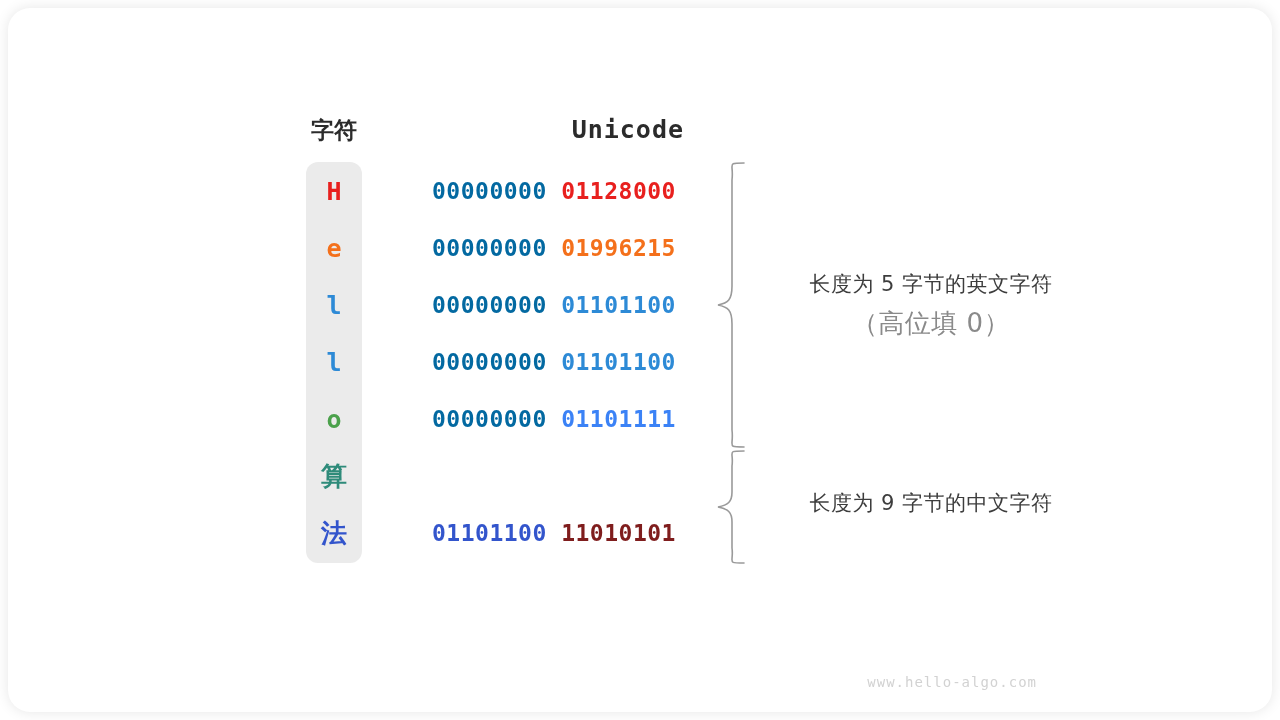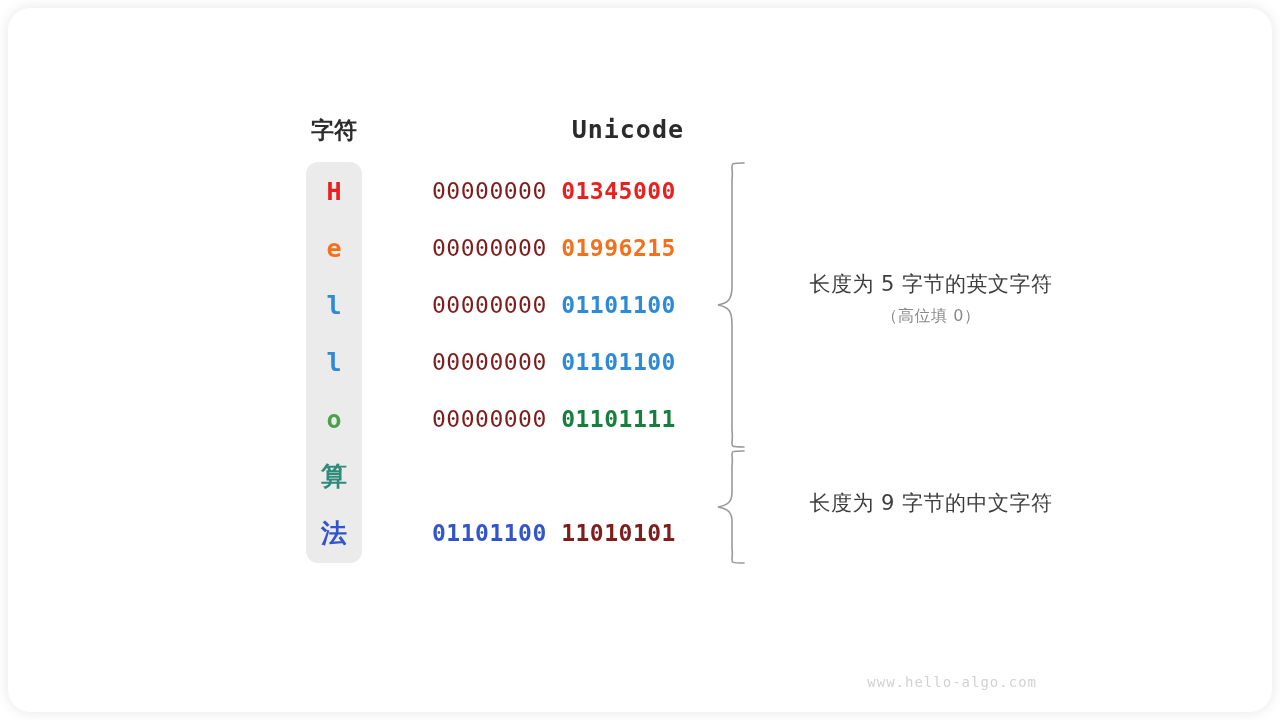--- a/index.html
+++ b/index.html
@@ -98,22 +98,22 @@
     width: 252px;
     height: 57px;
     line-height: 57px;
     text-align: left;
     font-size: 23px;
     letter-spacing: 0.5px;
     font-family: "DejaVu Sans Mono", "Liberation Mono", monospace;
     white-space: pre;
   }
   .bits .hi {
-    color: #7f1d1d;
-    font-weight: normal;
+    color: #0369a1;
+    font-weight: bold;
   }
   .bits .hi.strong {
     font-weight: bold;
   }
   .bits .lo {
     font-weight: bold;
   }
 
   
   .brace {
@@ -126,21 +126,21 @@
     text-align: center;
     font-family: "DejaVu Sans", "Liberation Sans", sans-serif;
     white-space: nowrap;
   }
   .annot .line1 {
     font-size: 21px;
     color: #3d3d3d;
     letter-spacing: 0.5px;
   }
   .annot .line2 {
-    font-size: 16px;
+    font-size: 26px;
     color: #8a8a8a;
     letter-spacing: 0.5px;
     margin-top: 8px;
   }
 
   
   .watermark {
     position: absolute;
     right: 58px;
     bottom: 30px;
@@ -159,37 +159,37 @@
   <div class="card"></div>
 
   <div class="hdr hdr-char">字符</div>
   <div class="hdr hdr-unicode">Unicode</div>
 
   <div class="char-col"></div>
 
   <div id="rows-host">
       <div class="row" style="top: 163px;">
         <div class="char-cell" style="color: rgb(232, 32, 30);">H</div>
-        <div class="bits"><span class="hi">00000000</span> <span class="lo" style="color: rgb(232, 32, 30);">01345000</span></div>
+        <div class="bits"><span class="hi">00000000</span> <span class="lo" style="color: rgb(232, 32, 30);">01128000</span></div>
       </div>
       <div class="row" style="top: 220px;">
         <div class="char-cell" style="color: rgb(244, 112, 27);">e</div>
         <div class="bits"><span class="hi">00000000</span> <span class="lo" style="color: rgb(244, 112, 27);">01996215</span></div>
       </div>
       <div class="row" style="top: 277px;">
         <div class="char-cell" style="color: rgb(45, 138, 214);">l</div>
         <div class="bits"><span class="hi">00000000</span> <span class="lo" style="color: rgb(45, 138, 214);">01101100</span></div>
       </div>
       <div class="row" style="top: 334px;">
         <div class="char-cell" style="color: rgb(45, 138, 214);">l</div>
         <div class="bits"><span class="hi">00000000</span> <span class="lo" style="color: rgb(45, 138, 214);">01101100</span></div>
       </div>
       <div class="row" style="top: 391px;">
         <div class="char-cell" style="color: rgb(75, 161, 75);">o</div>
-        <div class="bits"><span class="hi">00000000</span> <span class="lo" style="color: #15803d;">01101111</span></div>
+        <div class="bits"><span class="hi">00000000</span> <span class="lo" style="color: #3b82f6;">01101111</span></div>
       </div>
       <div class="row" style="top: 448px;">
         <div class="char-cell cjk" style="color: rgb(46, 139, 122);">算</div>
       </div>
       <div class="row" style="top: 505px;">
         <div class="char-cell cjk" style="color: rgb(51, 85, 204);">法</div>
         <div class="bits"><span class="hi strong" style="color: rgb(51, 85, 204);">01101100</span> <span class="lo" style="color: #7f1d1d;">11010101</span></div>
       </div>
     </div>
 

